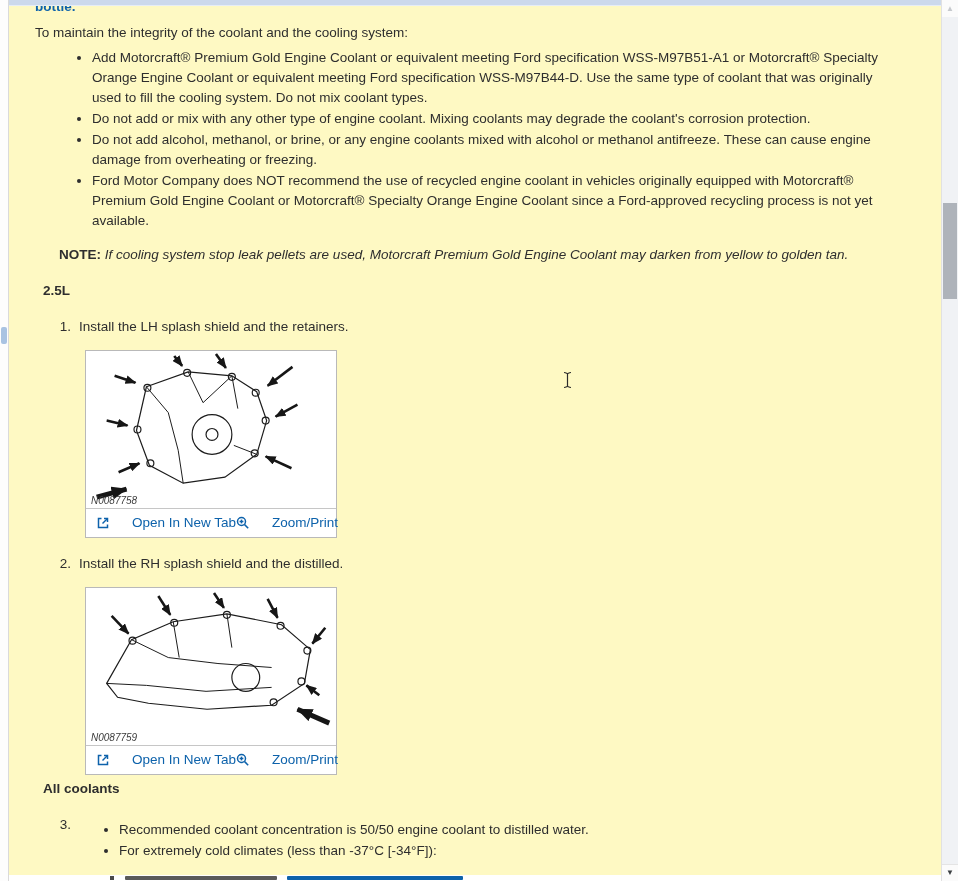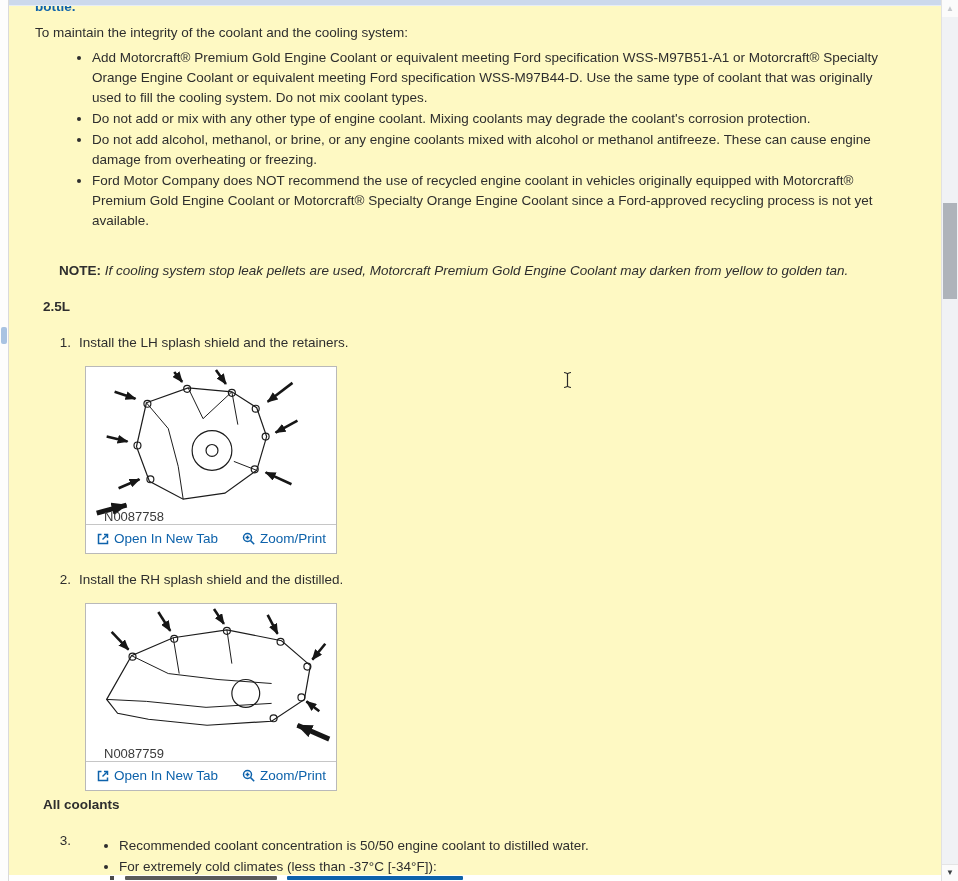--- a/index.html
+++ b/index.html
@@ -59,45 +59,45 @@
     overflow: hidden; background: #fef9c3;
   }
   .partial-heading { height: 9px; overflow: hidden; }
   .partial-heading span {
     display: block; margin-top: -9px;
     font-weight: bold; color: var(--link);
   }
   .intro { margin: 8px 0 0; }
   ul.main { margin: 5px 0 0; padding-left: 41px; }
   ul.main li { margin: 0 16px 1px; }
-  .note { margin: 30px 0 0; padding-left: 24px; }
+  .note { margin: 14px 0 0; padding-left: 24px; }
   .note b { font-weight: 700; }
   .note i { font-style: italic; }
   .sec-head { margin: 16px 8px 0; font-weight: 700; }
   .sec-head.tight { margin-top: 4px; }
   .step { display: flex; margin: 16px 0 0 22px; }
   .step-num { min-width: 14px; text-align: right; margin-right: 8px; }
   .step-text { flex: 1; }
 
   .figure {
     margin: 13px 0 0 50px; width: 252px;
     border: 1px solid #b9b9b9; background: #fff;
   }
   .fig-img { position: relative; height: 158px; border-bottom: 1px solid #c6c6c6; }
   .fig-img svg { display: block; width: 100%; height: 100%; }
   .fig-label {
-    position: absolute; left: 18px; bottom: 3px;
-    font-size: 13px; line-height: 9px; color: #3a3a3a;
+    position: absolute; left: 5px; bottom: 3px;
+    font-size: 10px; line-height: 9px; color: #3a3a3a; font-style: italic;
   }
   .fig-links {
     display: flex; justify-content: space-between; align-items: center;
     height: 28px; padding: 0 10px;
   }
   .fig-link {
-    display: flex; align-items: center; gap: 4px;
+    display: flex; align-items: center; gap: 22px;
     color: var(--link); cursor: pointer; white-space: nowrap;
   }
   .fig-link svg { display: block; }
 
   ul.sub { margin: 5px 0 0; padding-left: 40px; }
   ul.sub li { margin: 0 0 1px; }
 
   
   .clipped-row {
     position: absolute; left: 9px; right: 17px; bottom: 0; height: 6px;

